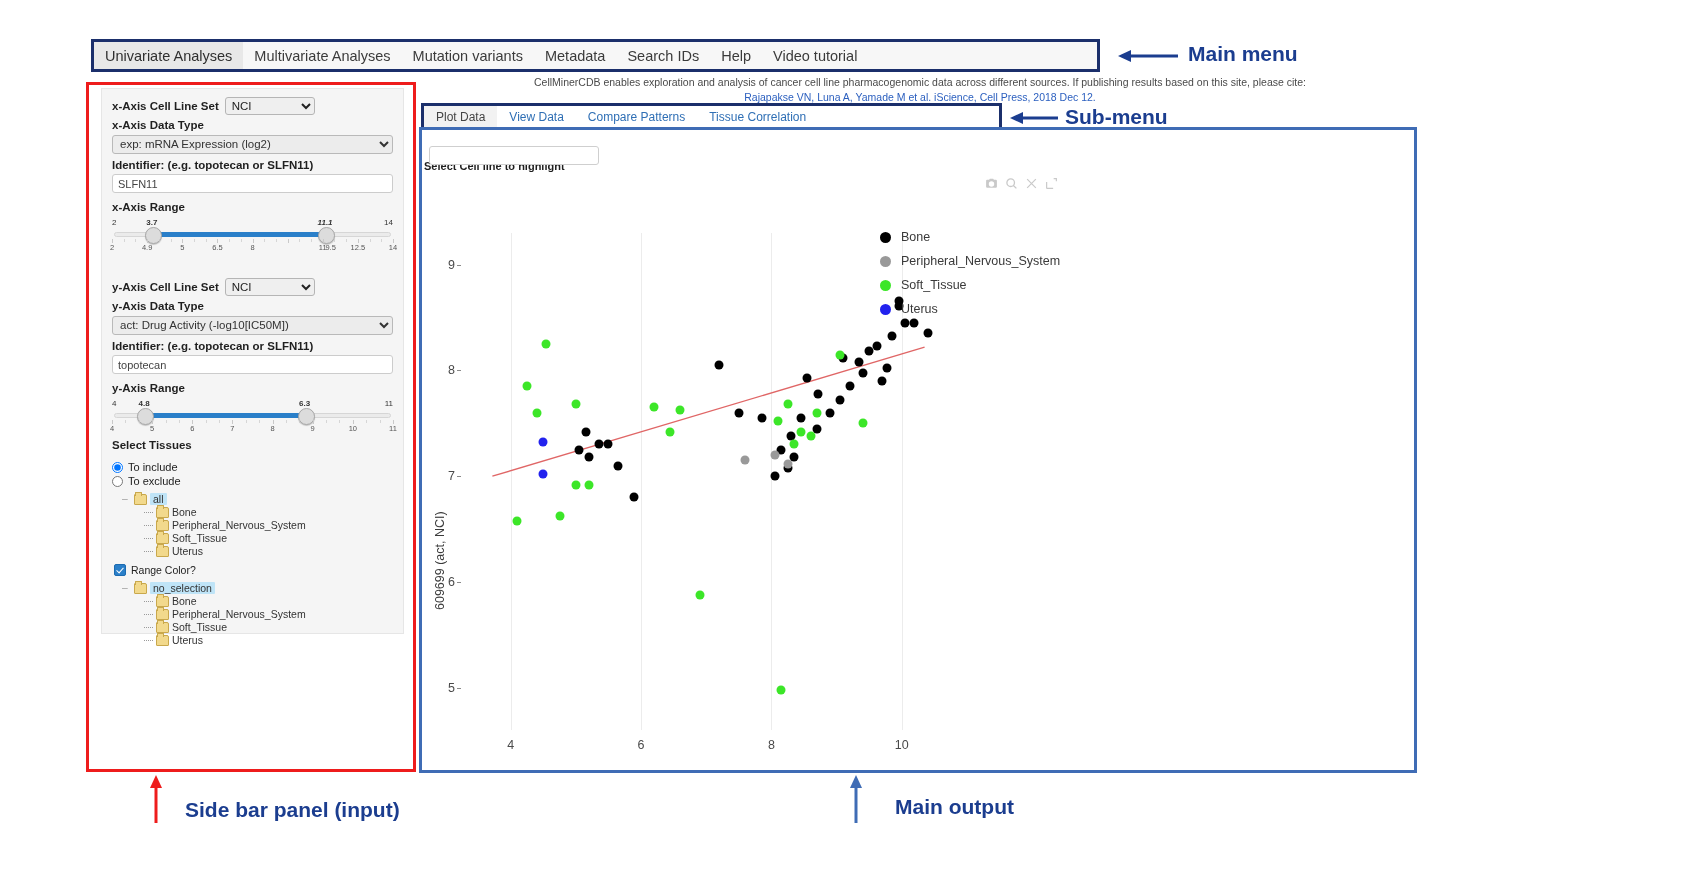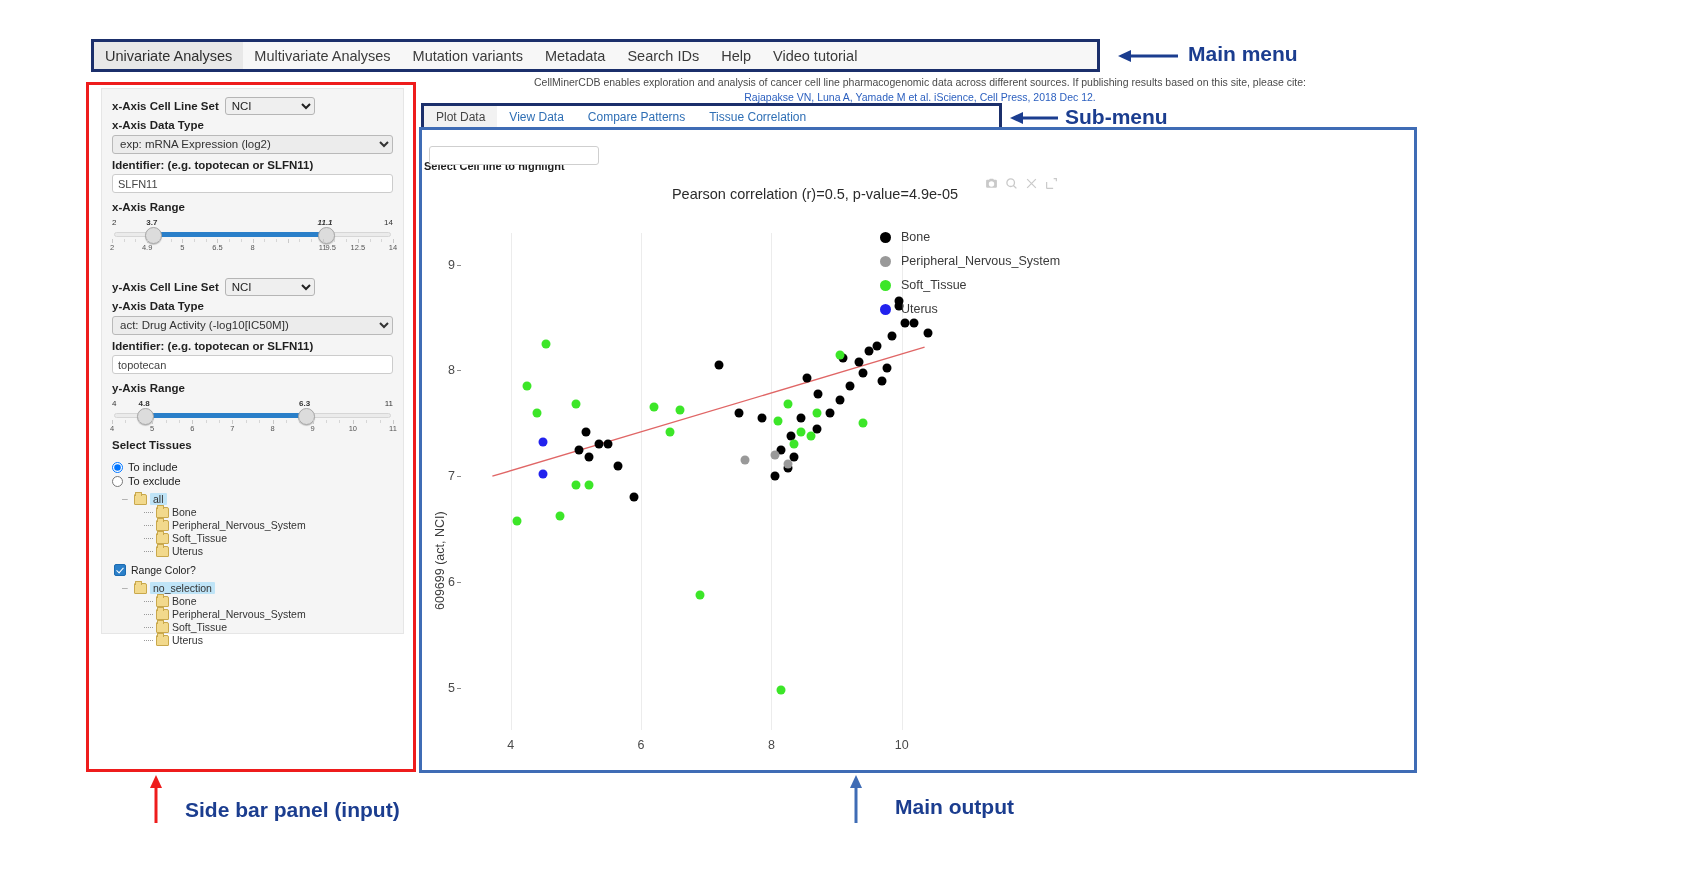--- a/index.html
+++ b/index.html
@@ -401,21 +401,20 @@
   </span>
   <span class="mb-ic">
     <svg width="13" height="13" viewBox="0 0 24 24">
         <path fill="none" stroke="#666" stroke-width="2.2" d="M3 21V9M3 21h12M16 3h5v5"></path>
       </svg>
   </span>
 </div>
 
 <div class="abs" id="chart-area">
   <div id="plot-title">
-    <div>Pearson correlation (r)=0.5, p-value=4.9e-05</div>
   </div>
   <div id="plot-canvas" style="position:absolute;left:0;top:0;width:100%;height:100%;">
       <div class="gridv" style="left: 85.6329px; top: 58px; height: 497px;"></div>
       <div class="xlab" style="left: 85.6329px; top: 563px;">4</div>
       <div class="gridv" style="left: 216.013px; top: 58px; height: 497px;"></div>
       <div class="xlab" style="left: 216.013px; top: 563px;">6</div>
       <div class="gridv" style="left: 346.392px; top: 58px; height: 497px;"></div>
       <div class="xlab" style="left: 346.392px; top: 563px;">8</div>
       <div class="gridv" style="left: 476.772px; top: 58px; height: 497px;"></div>
       <div class="xlab" style="left: 476.772px; top: 563px;">10</div>

